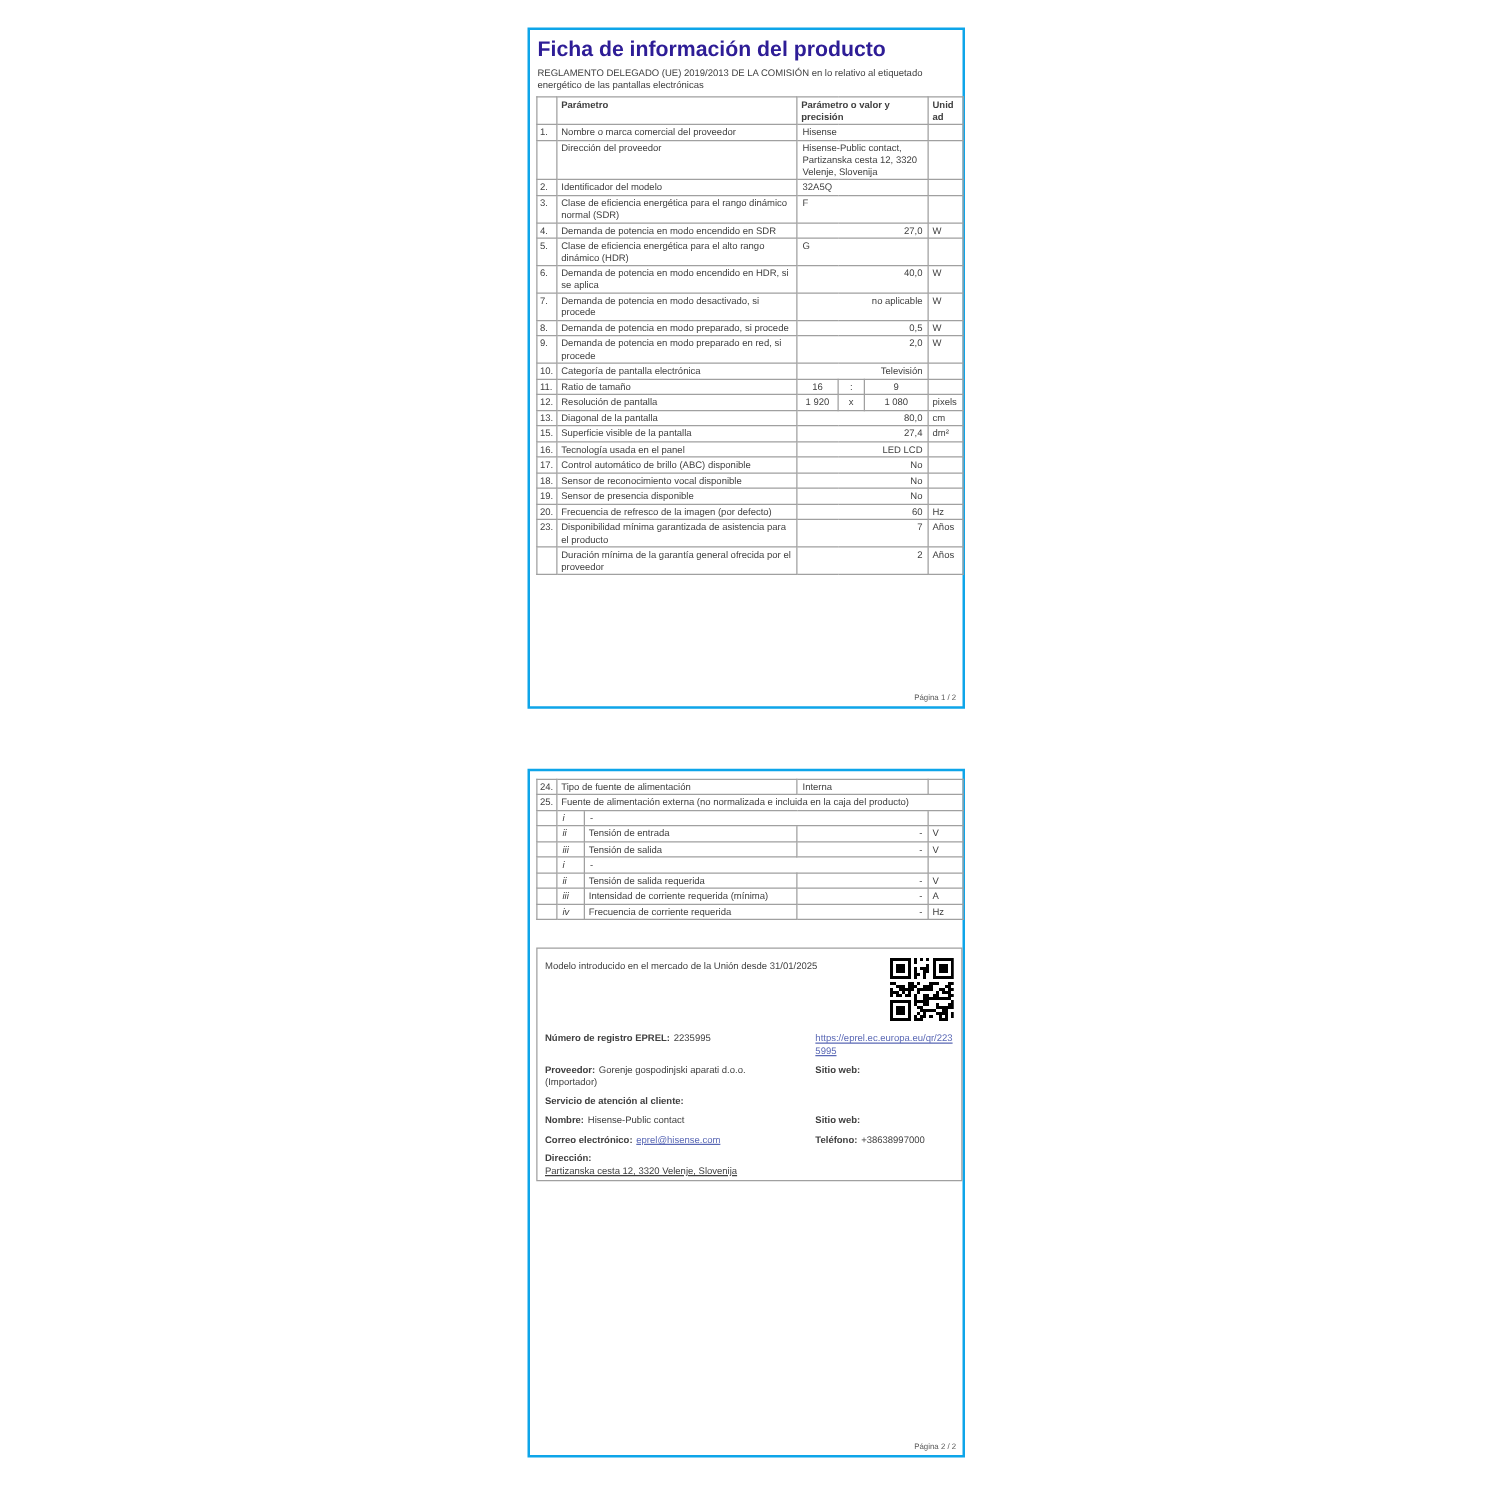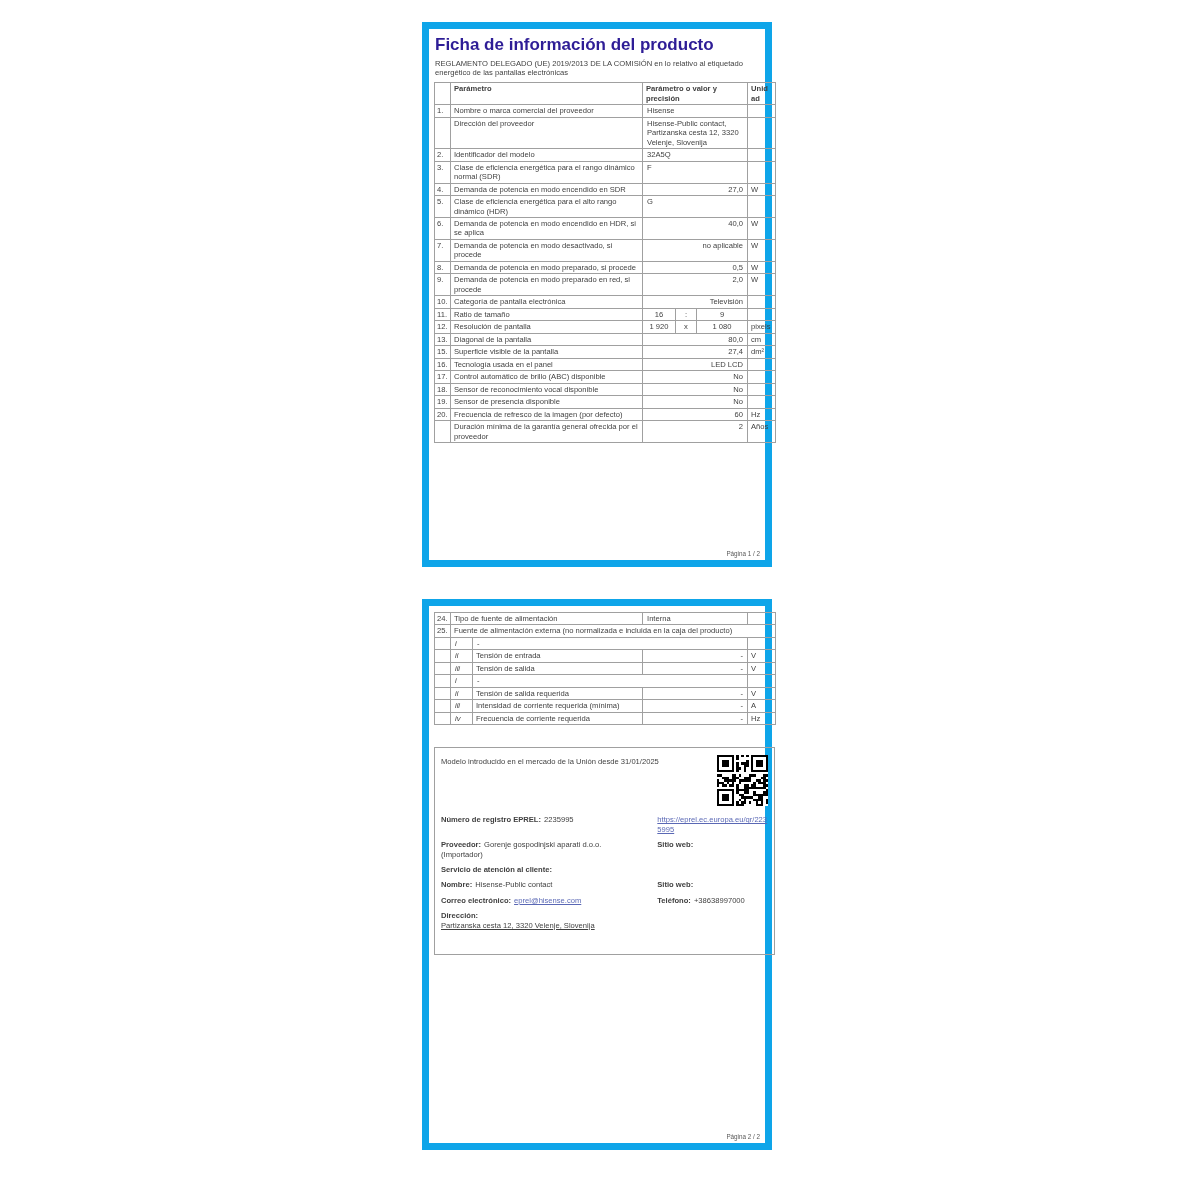--- a/index.html
+++ b/index.html
@@ -3,24 +3,24 @@
 <meta charset="utf-8">
 <style>
   html,body{margin:0;padding:0;}
   body{
     width:1200px;height:1200px;background:#ffffff;position:relative;
     font-family:"Liberation Sans","DejaVu Sans",sans-serif;
     color:#3f3f3f;-webkit-font-smoothing:antialiased;
   }
   .page{
     position:absolute;left:422px;width:350px;background:#fff;
-    border:7px solid #0ea5e9;box-sizing:border-box;padding:6px 0 0 5px;
+    border:2px solid #0ea5e9;box-sizing:border-box;padding:6px 0 0 5px;
   }
   #page1{top:22px;height:545px;}
-  #page2{top:599px;height:551px;}
+  #page2{top:615px;height:551px;}
   .doc-title{
     font-size:17px;font-weight:bold;margin:1px 0 4px 1px;line-height:1.1;
   }
   .subtitle{
     font-size:7.6px;line-height:1.22;margin:0 2px 5px 1px;width:342px;
   }
   table{border-collapse:collapse;table-layout:fixed;width:341px;}
   td,th{
     border:1px solid #a0a0a0;font-size:7.6px;line-height:1.25;
     padding:1px 3px;vertical-align:top;text-align:left;font-weight:normal;
@@ -32,21 +32,21 @@
   td.value.left{text-align:left;padding-left:4px;}
   td.v1,td.v2,td.vsep{text-align:center;}
   td.unit,th.unit{padding-left:3px;overflow-wrap:anywhere;}
   td.sub{font-style:italic;text-align:left;padding-left:4px;}
   td.dash{padding-left:4px;}
   .pagefoot{
     position:absolute;right:5px;bottom:3px;font-size:6.3px;color:#595959;
   }
   .infobox{
     border:1px solid #a0a0a0;width:341px;box-sizing:border-box;
-    margin-top:22px;height:208px;padding:7px 6px 6px 6px;overflow:hidden;
+    margin-top:22px;height:187px;padding:7px 6px 6px 6px;overflow:hidden;
   }
   .introrow{display:flex;justify-content:space-between;align-items:flex-start;margin-bottom:9px;}
   .introrow .itext{font-size:7.6px;line-height:1.25;padding-top:2px;max-width:270px;}
   .irow{display:flex;margin-bottom:6px;font-size:7.6px;line-height:1.25;gap:40px;}
   .ileft{width:206px;padding-right:6px;box-sizing:border-box;}
   .iright{width:130px;word-break:break-all;}
   .b{font-weight:bold;margin-right:3px;}
   .full{margin-bottom:6px;font-size:7.6px;font-weight:bold;}
   a.link{text-decoration:underline;cursor:pointer;}
   .addr{margin-top:1px;text-decoration:underline;}
@@ -193,20 +193,26 @@
           <td class="num">19.</td>
           <td class="param">Sensor de presencia disponible</td>
           <td class="value right" colspan="3">No</td>
           <td class="unit"></td>
         </tr>
         <tr>
           <td class="num">20.</td>
           <td class="param">Frecuencia de refresco de la imagen (por defecto)</td>
           <td class="value right" colspan="3">60</td>
           <td class="unit">Hz</td>
+        </tr>
+        <tr>
+          <td class="num">23.</td>
+          <td class="param">Disponibilidad mínima garantizada de asistencia para el producto</td>
+          <td class="value right" colspan="3">7</td>
+          <td class="unit">Años</td>
         </tr>
         <tr>
           <td class="num"></td>
           <td class="param">Duración mínima de la garantía general ofrecida por el proveedor</td>
           <td class="value right" colspan="3">2</td>
           <td class="unit">Años</td>
         </tr>
       </tbody>
   </table>
 

